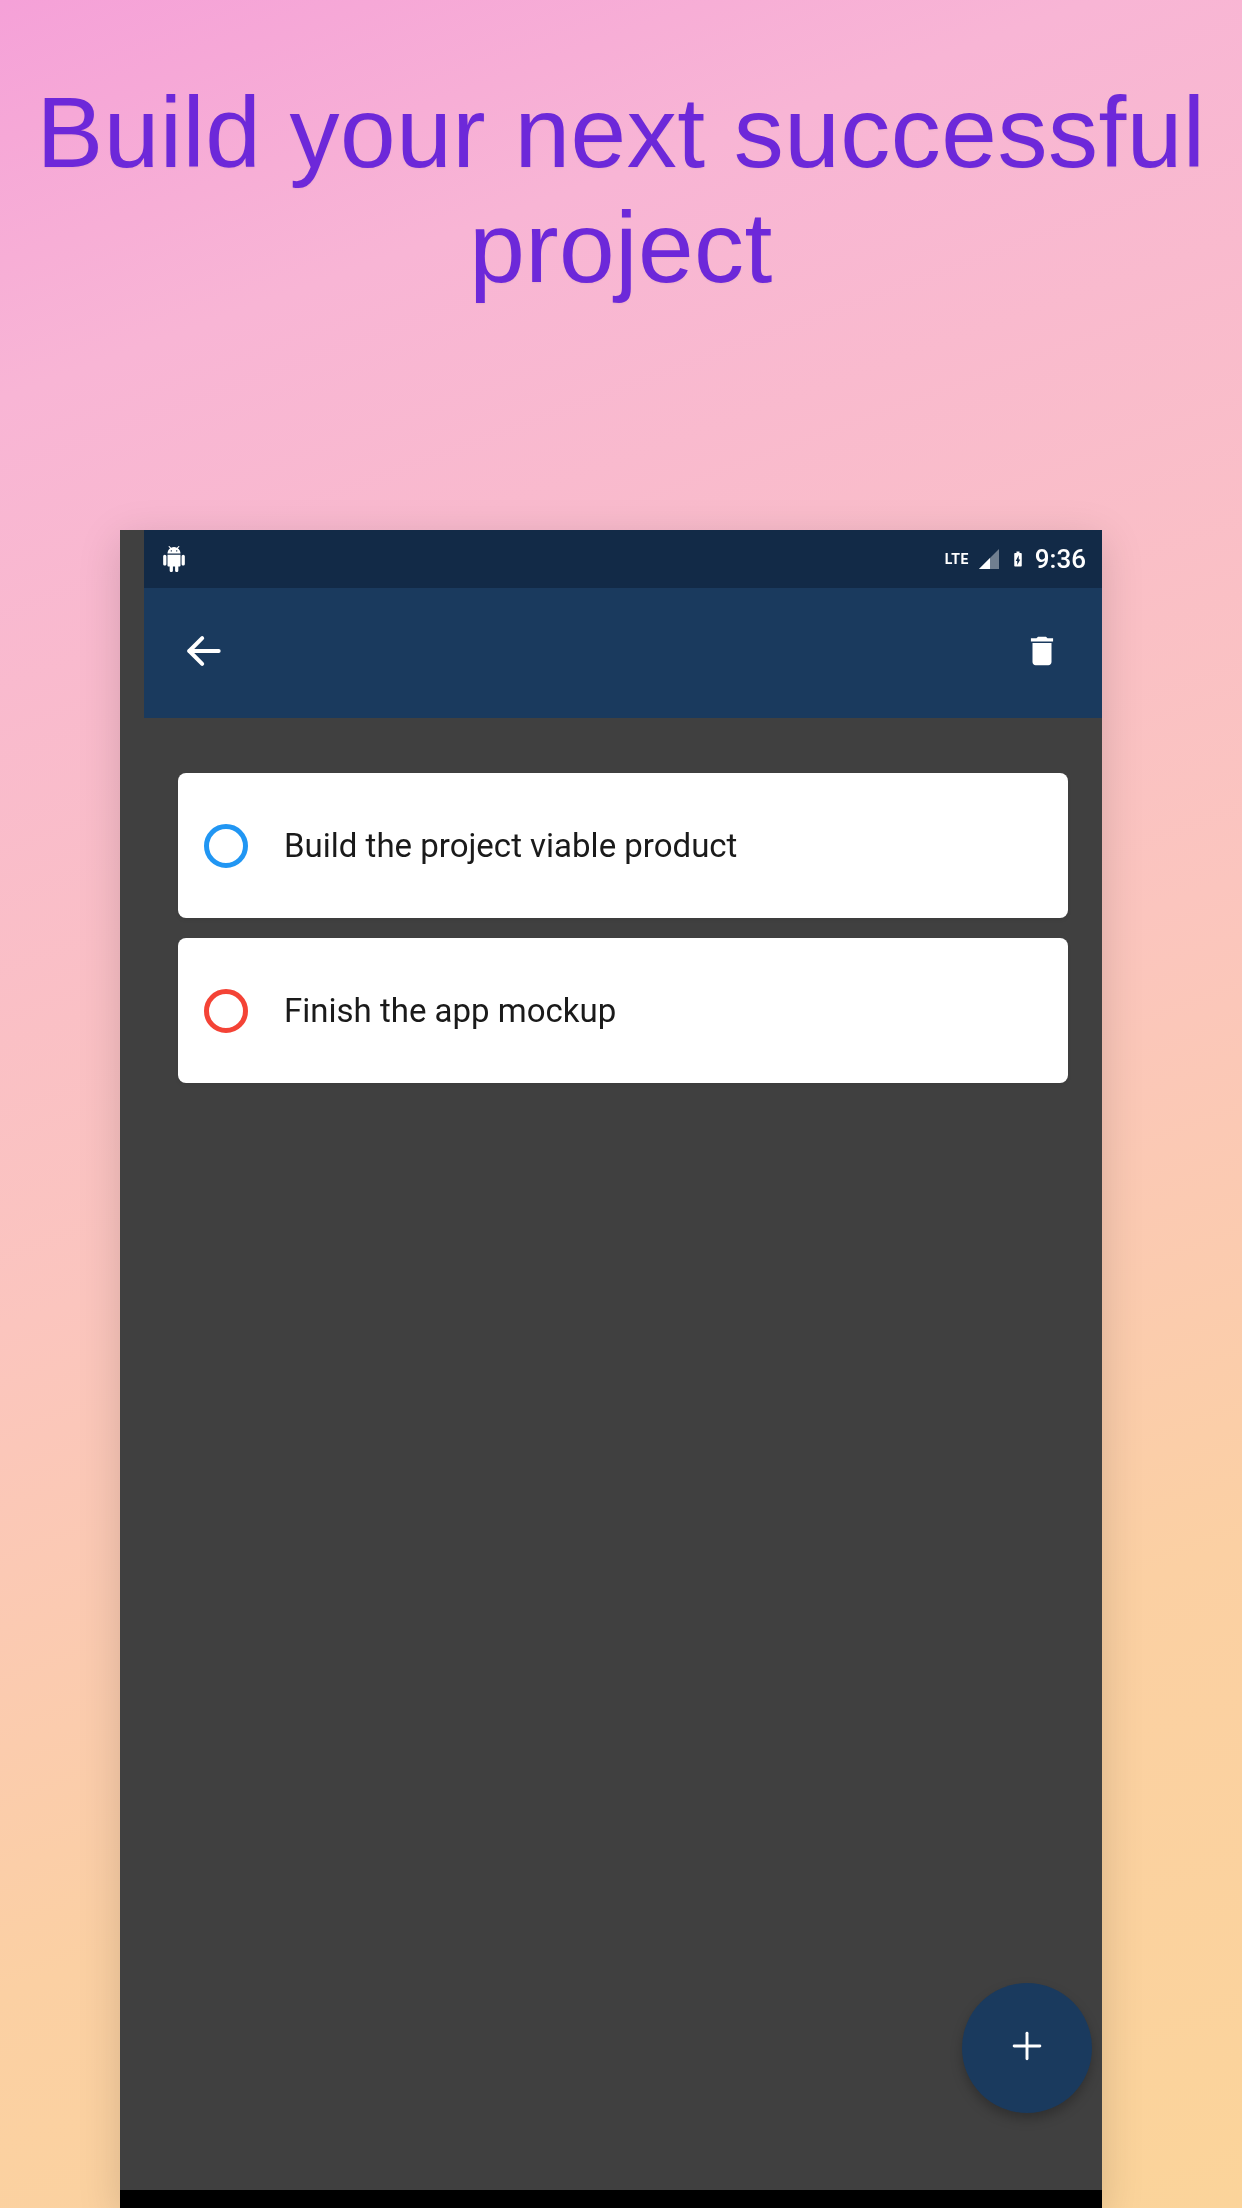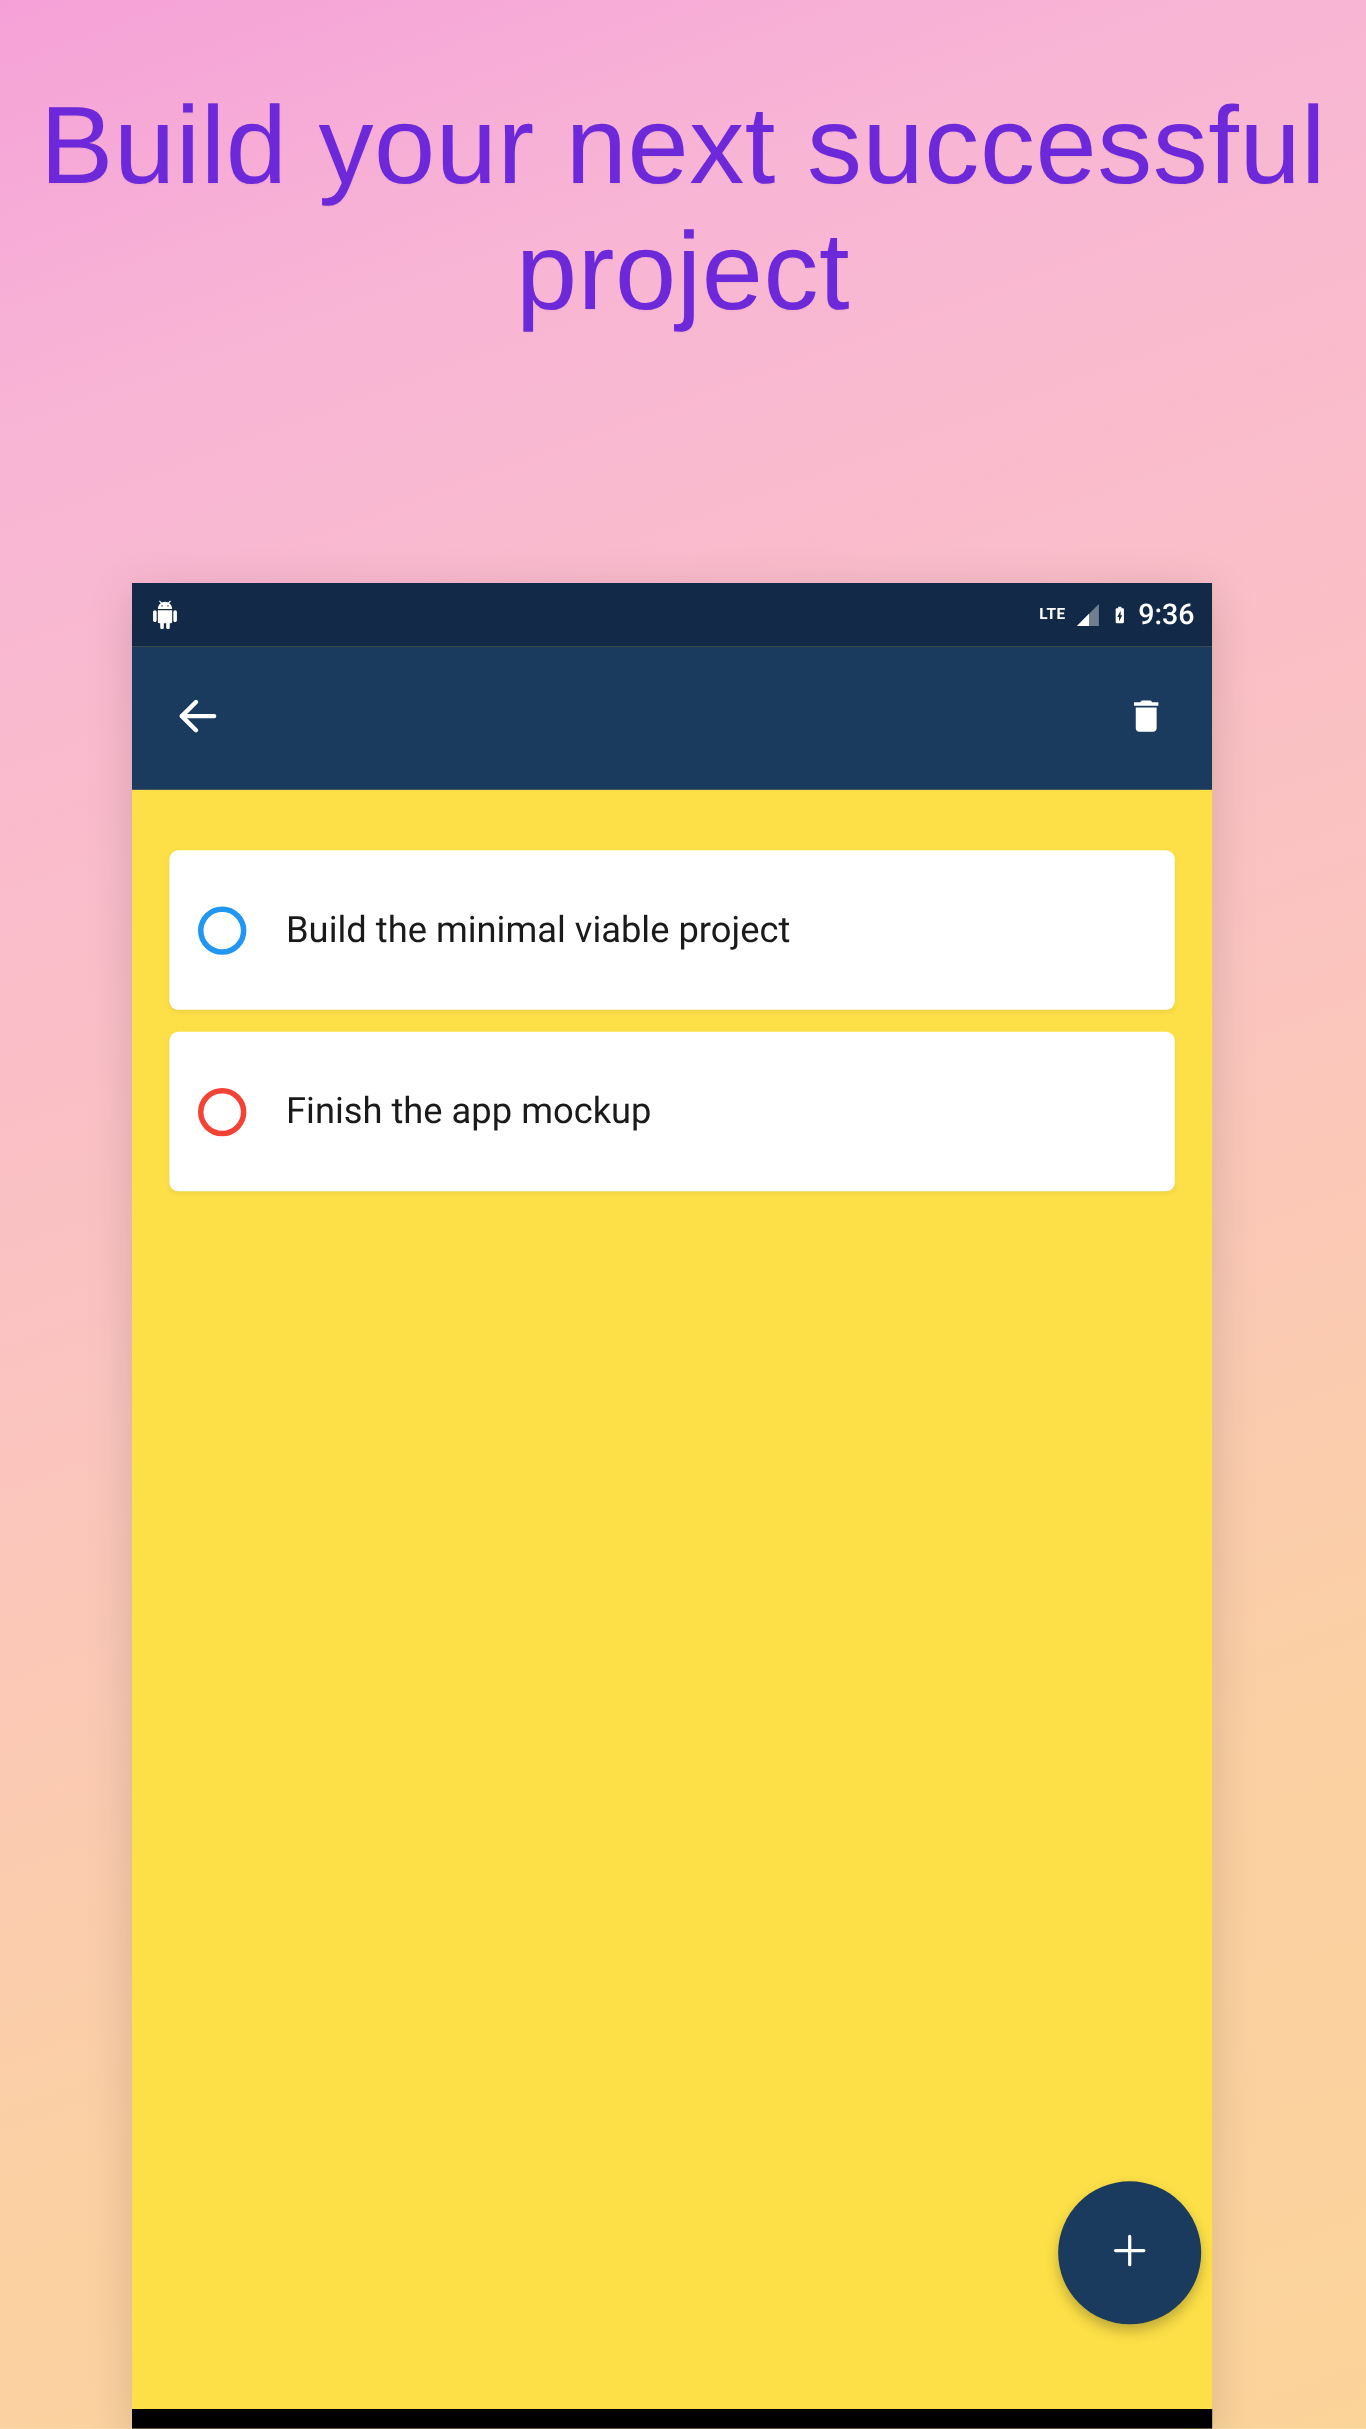--- a/index.html
+++ b/index.html
@@ -29,23 +29,24 @@
       font-family: 'Arial', sans-serif;
       text-shadow: 0 1px 2px rgba(0,0,0,0.05);
     }
 
     .phone-frame {
       position: absolute;
       left: 120px;
       top: 530px;
       width: 982px;
       height: 1678px;
-      background: #fde047;
+      background: #404040;
       box-shadow: 0 10px 40px rgba(0,0,0,0.15);
       overflow: hidden;
+      padding-left: 24px;
     }
 
     .status-bar {
       height: 58px;
       background: #122a47;
       display: flex;
       align-items: center;
       justify-content: space-between;
       padding: 0 16px;
       color: #ffffff;
@@ -238,21 +239,21 @@
       </span>
     </div>
   </div>
 
   <div class="content-area">
 
     <div class="task-card">
       <div class="task-checkbox">
         <span class="circle-unchecked circle-blue"></span>
       </div>
-      <span class="task-label">Build the minimal viable project</span>
+      <span class="task-label">Build the project viable product</span>
     </div>
 
     <div class="task-card">
       <div class="task-checkbox">
         <span class="circle-unchecked circle-red"></span>
       </div>
       <span class="task-label">Finish the app mockup</span>
     </div>
 
 

